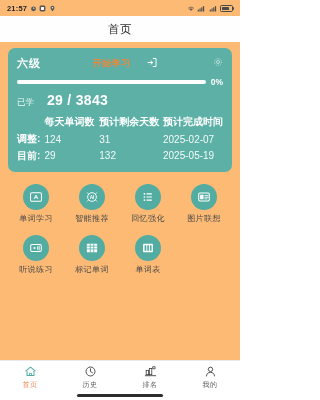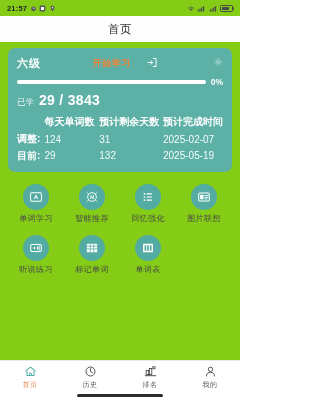--- a/index.html
+++ b/index.html
@@ -7,21 +7,21 @@
     width: 240px; height: 400px;
     font-family: "Liberation Sans", "DejaVu Sans", sans-serif;
     background: #ffffff;
     overflow: hidden;
   }
   #app {
     width: 240px; height: 400px;
     position: relative;
     display: flex;
     flex-direction: column;
-    background: #84cc16;
+    background: #fdba74;
   }
 
   
   .statusbar {
     height: 16px;
     flex: 0 0 16px;
     display: flex;
     align-items: center;
     justify-content: space-between;
     padding: 0 7px;
@@ -119,21 +119,21 @@
     overflow: hidden;
   }
   .progress-fill {
     position: absolute; left: 0; top: 0; bottom: 0;
     width: 1%;
     background: #eaf6f4;
   }
   .pct { font-size: 8.5px; color: #ffffff; font-weight: 600; white-space: nowrap; }
   .learned-row {
     margin-top: 5px;
-    display: flex; align-items: baseline; gap: 5px;
+    display: flex; align-items: baseline; gap: 13px;
     font-size: 8.5px;
     color: #f2fbf9;
   }
   .learned-label { font-size: 8.5px; }
   .learned-value { font-size: 14px; font-weight: 700; color: #ffffff; letter-spacing: 0.3px; }
 
   .plan-table {
     margin-top: 6px;
     width: 100%;
     border-collapse: collapse;

